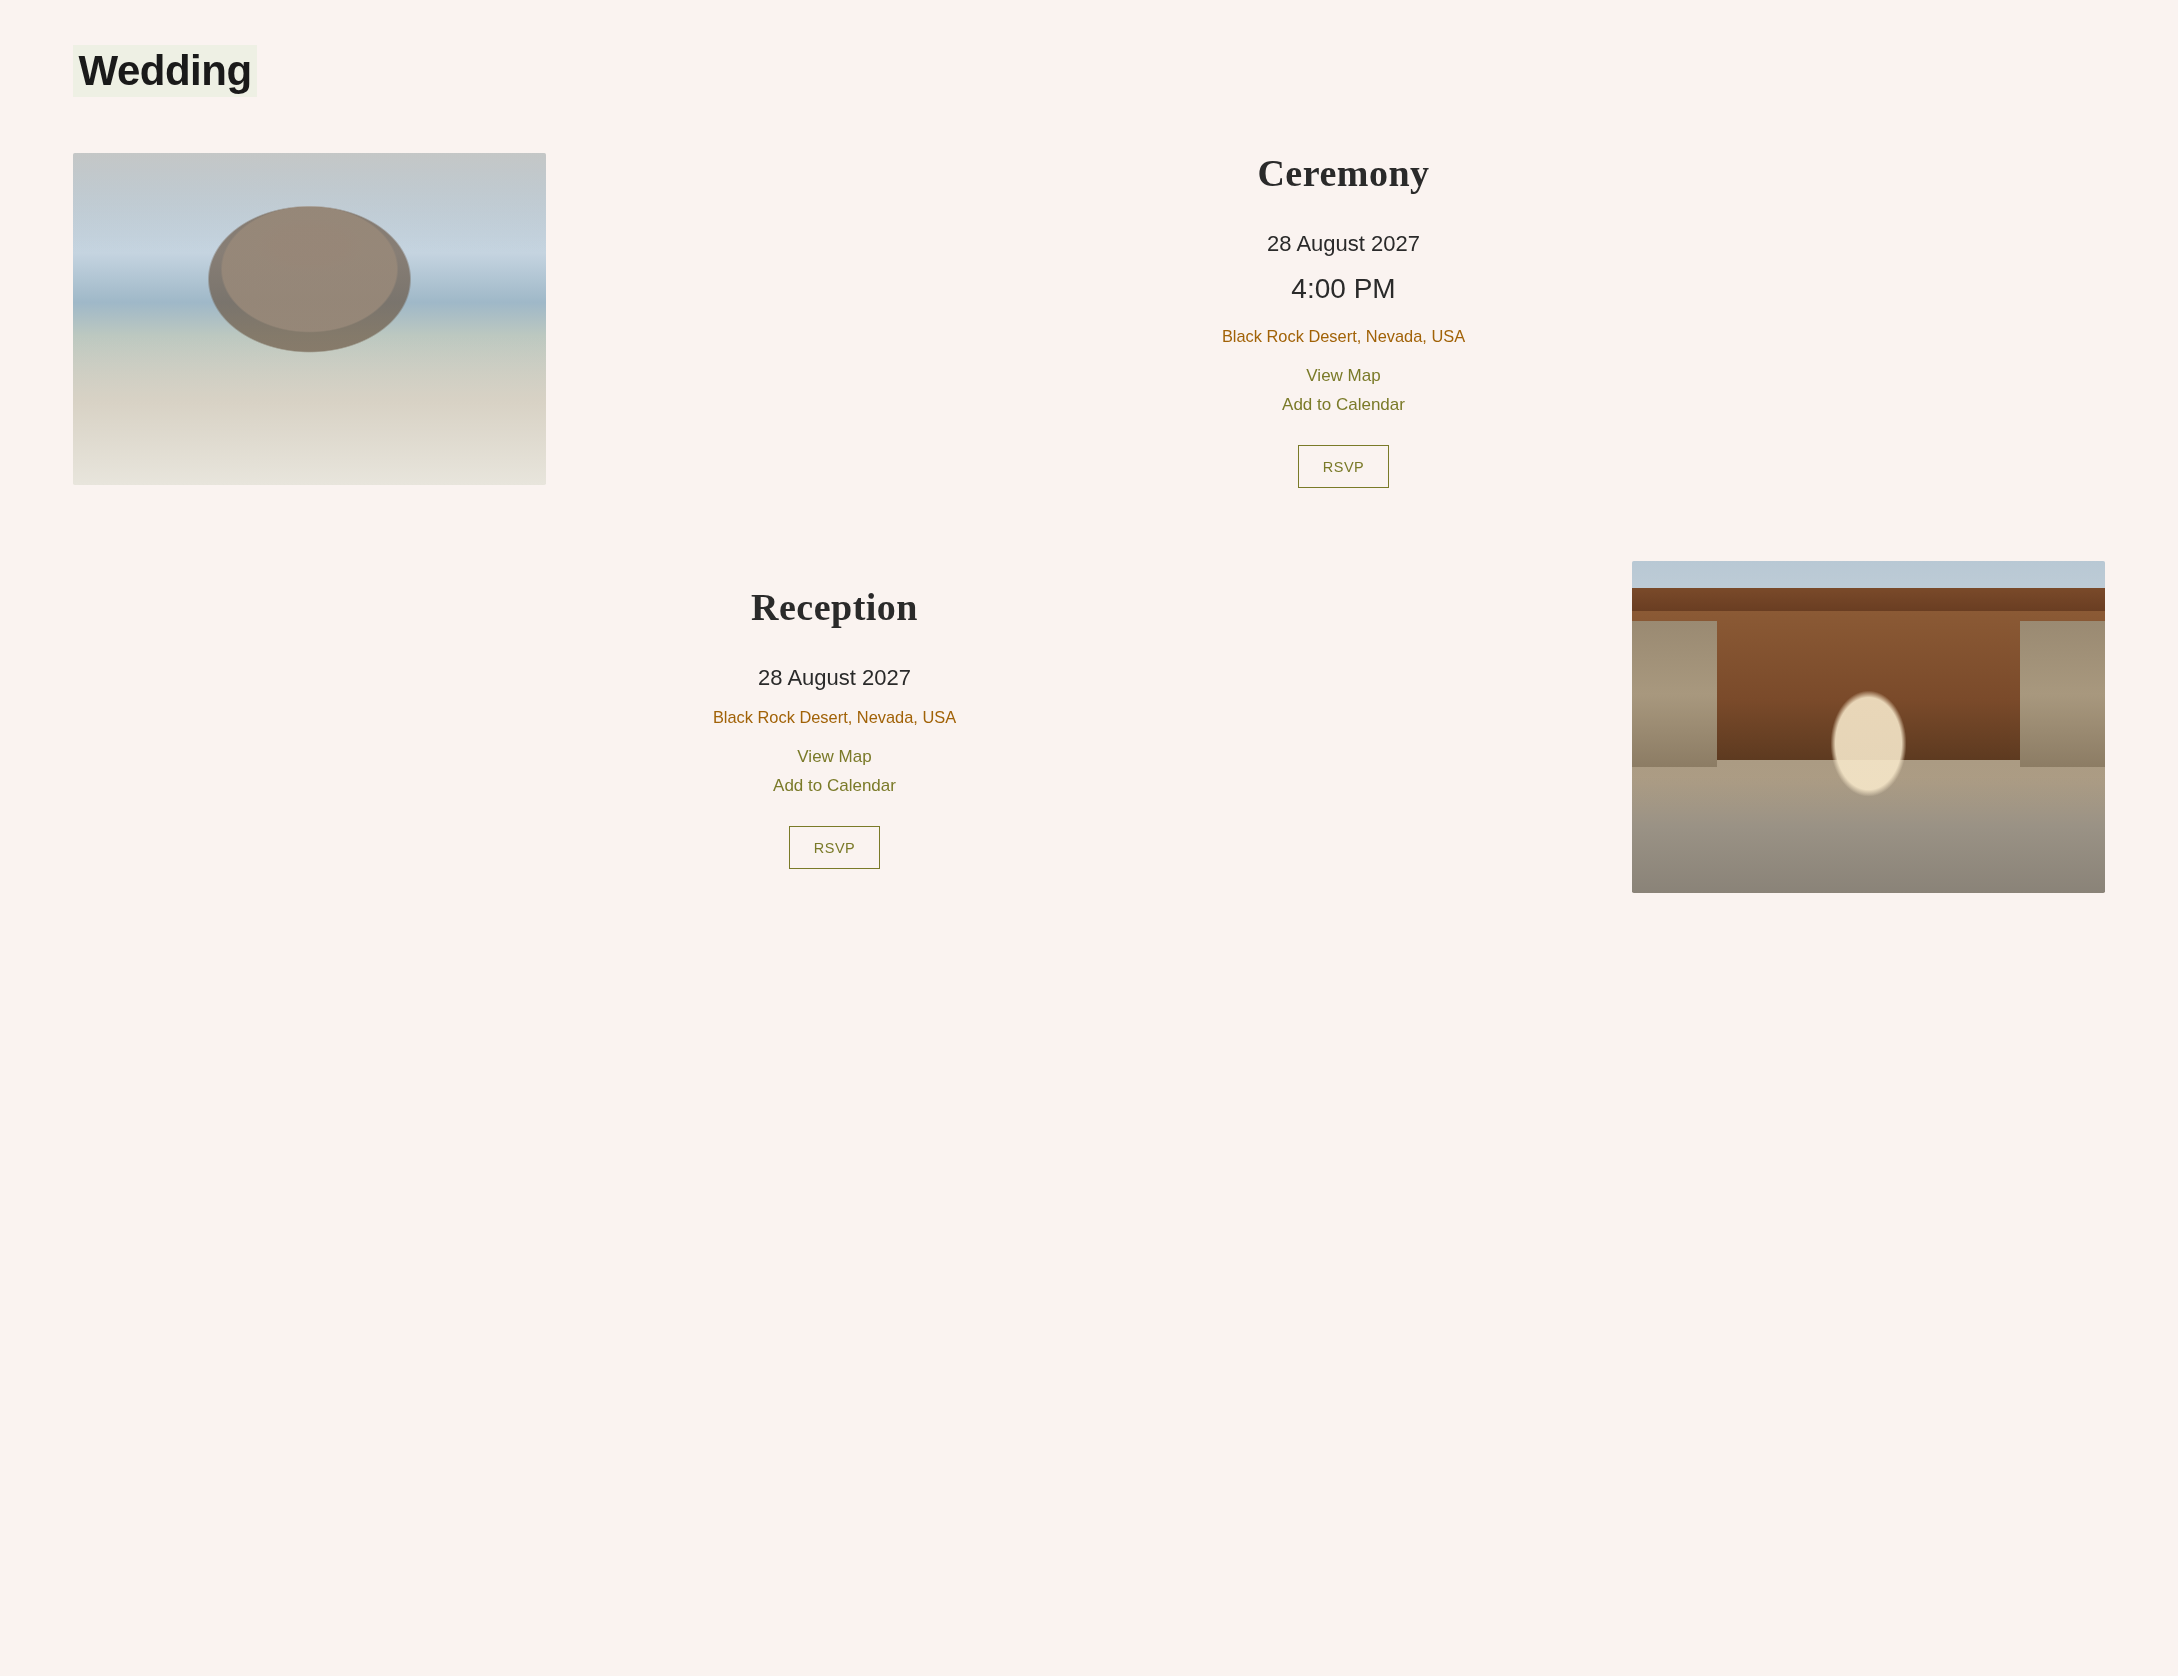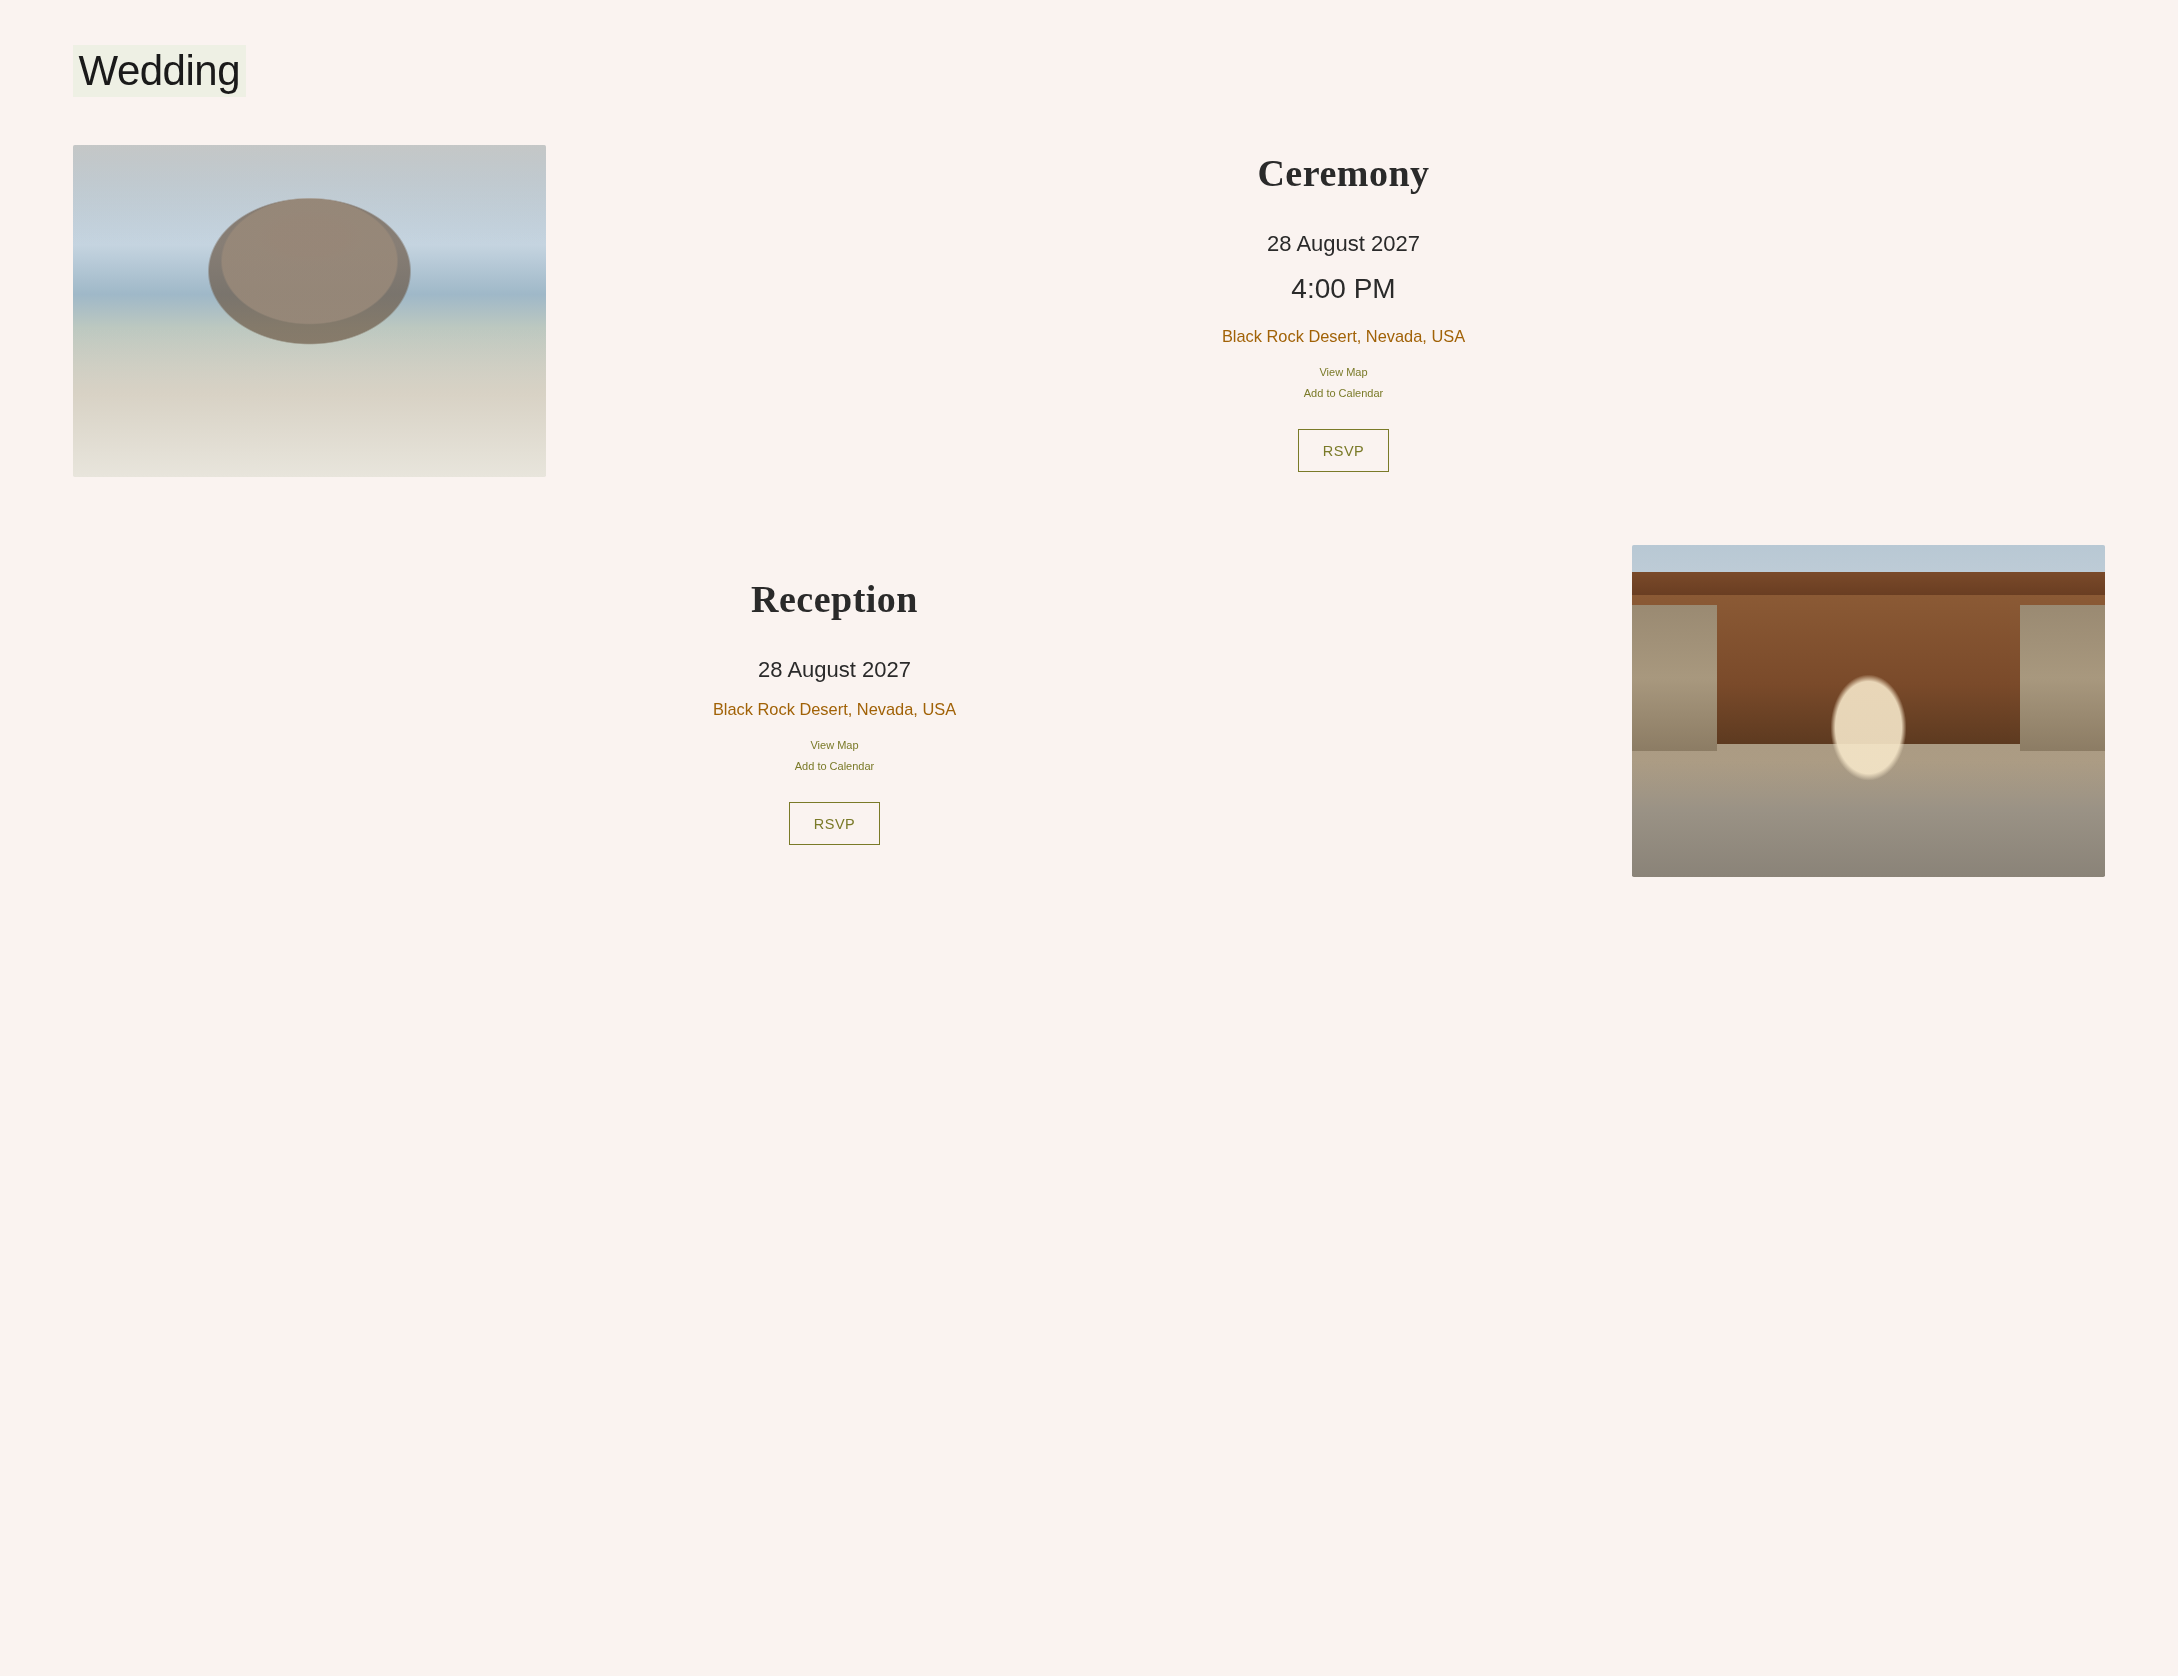--- a/index.html
+++ b/index.html
@@ -5,21 +5,21 @@
     * { margin: 0; padding: 0; box-sizing: border-box; }
     body {
       background: #faf3f0;
       font-family: -apple-system, BlinkMacSystemFont, "Segoe UI", Helvetica, Arial, sans-serif;
       padding: 45px 73px 73px;
       color: #1a1a1a;
       min-height: 100vh;
     }
     .page-title {
       font-size: 42px;
-      font-weight: 400;
+      font-weight: 700;
       color: #1a1a1a;
       background: #eef0e4;
       display: inline-block;
       padding: 1.8px 5.5px;
       margin-bottom: 36px;
       letter-spacing: -0.5px;
     }
     .event-row {
       display: flex;
       gap: 36px;
@@ -60,21 +60,21 @@
       text-align: center;
     }
     .event-location {
       font-size: 16.4px;
       color: #a16207;
       margin-bottom: 20px;
       font-weight: 400;
     }
     .event-link {
       display: block;
-      font-size: 11px;
+      font-size: 17px;
       color: #7a7a28;
       text-decoration: none;
       margin-bottom: 9px;
       cursor: pointer;
     }
     .rsvp-button {
       display: inline-block;
       margin-top: 21px;
       padding: 12.7px 23.6px;
       border: 1.4px solid #7a7a28;

